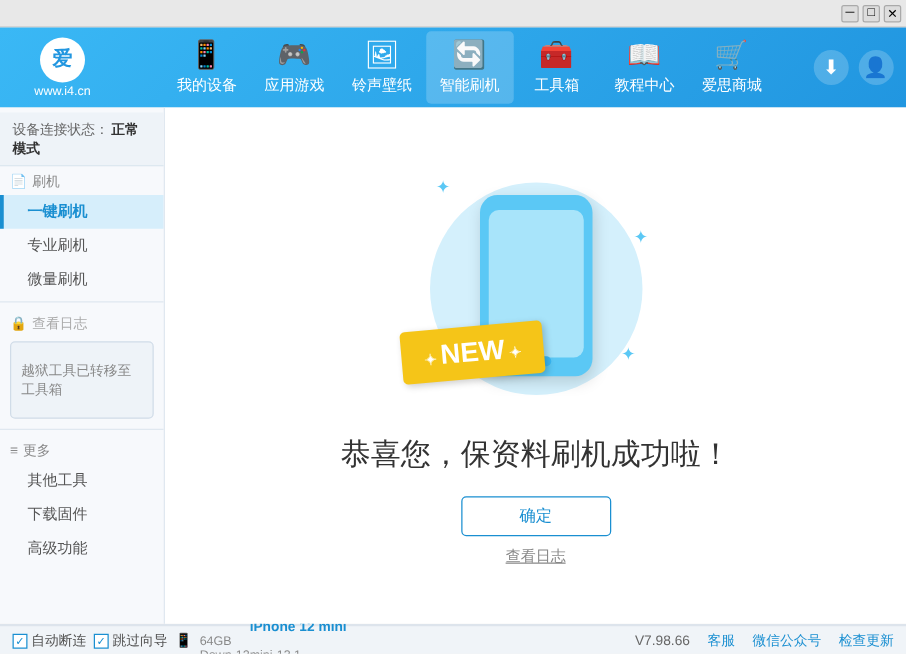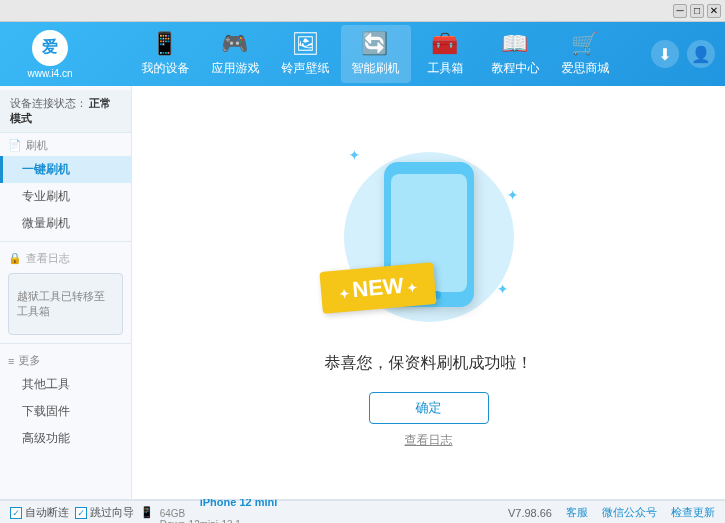--- a/index.html
+++ b/index.html
@@ -192,21 +192,21 @@
       box-shadow: 2px 2px 6px rgba(0,0,0,0.2);
     }
     
     .sparkle {
       position: absolute;
       color: #5bc8f5;
       font-size: 14px;
     }
 
     .success-text {
-      font-size: 16px; color: #333; margin-bottom: 18px;
+      font-size: 24px; color: #333; margin-bottom: 18px;
       font-weight: normal;
     }
     .btn-confirm {
       width: 120px; height: 32px;
       background: #fff;
       border: 1px solid #1a8fd1;
       color: #1a8fd1;
       border-radius: 4px;
       cursor: pointer;
       font-size: 13px;

